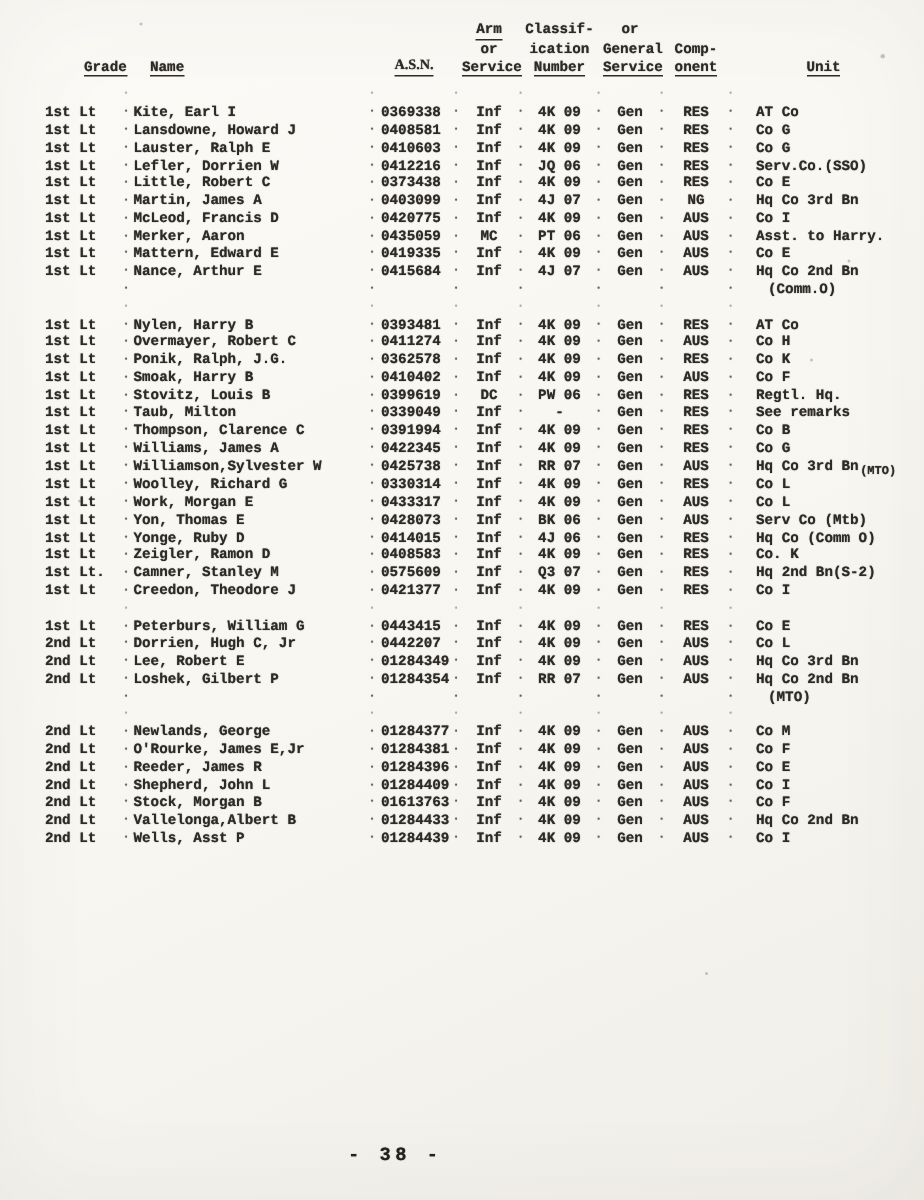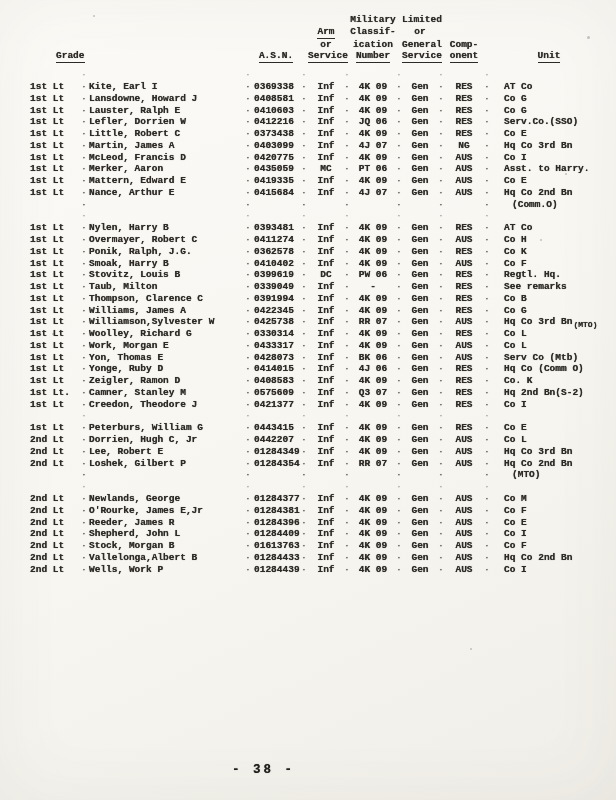--- a/index.html
+++ b/index.html
@@ -47,21 +47,21 @@
     top: 3px;
     font-size: 8px;
     margin-left: 1px;
   }
 
   
   .hl { text-align: center; }
   .hl-left { text-align: left; padding-left: 2px; margin-left: 26px; }
   .hl-name { text-align: left; padding-left: 12px; }
   .u { border-bottom: 1px solid #2e2b26; display: inline-block; padding-bottom: 0; }
-  .gc1 { grid-column: 1; }  .gc3 { grid-column: 3; }  .gc5 { grid-column: 5; }
+  .gc1 { grid-column: 1; }  .gc3 { grid-column: 3; }  .gc5 { grid-column: 5; font-family: Liberation Serif, serif; }
   .gc7 { grid-column: 7; }  .gc9 { grid-column: 9; }  .gc11 { grid-column: 11; }
   .gc13 { grid-column: 13; } .gc15 { grid-column: 15; }
 
   #rows { margin-top: 6px; }
 
   .page-number {
     position: absolute;
     top: 763px;
     left: 232px;
     font-size: 12.5px;
@@ -74,40 +74,37 @@
     border-radius: 50%;
     background: rgba(60, 56, 48, 0.28);
   }
 </style>
 </head>
 <body>
 
 <div class="page">
   <div class="content">
 
-    <div class="grid">
-      <div class="gc9 hl"><span>Military</span></div>
-      <div class="gc11 hl"><span>Limited</span></div>
-    </div>
 
     <div class="grid">
       <div class="gc7 hl"><span class="u">Arm</span></div>
       <div class="gc9 hl"><span>Classif-</span></div>
       <div class="gc11 hl"><span>or</span></div>
     </div>
 
     <div class="grid">
       <div class="gc7 hl"><span>or</span></div>
       <div class="gc9 hl"><span>ication</span></div>
       <div class="gc11 hl"><span>General</span></div>
       <div class="gc13 hl"><span>Comp-</span></div>
     </div>
 
     <div class="grid">
       <div class="gc1 hl-left"><span class="u">Grade</span></div>
+      <div class="gc3 hl-name"><span class="u">Name</span></div>
       <div class="gc5 hl"><span class="u">A.S.N.</span></div>
       <div class="gc7 hl"><span class="u">Service</span></div>
       <div class="gc9 hl"><span class="u">Number</span></div>
       <div class="gc11 hl"><span class="u">Service</span></div>
       <div class="gc13 hl"><span class="u">onent</span></div>
       <div class="gc15 hl"><span class="u">Unit</span></div>
     </div>
 
     <div id="rows">
         <div class="grid dots-row">
@@ -820,21 +817,21 @@
           <div class="cell c-sep">·</div>
           <div class="cell c-gen">Gen</div>
           <div class="cell c-sep">·</div>
           <div class="cell c-comp">AUS</div>
           <div class="cell c-sep">·</div>
           <div class="cell c-unit"><span>Hq Co 2nd Bn</span></div>
         </div>
         <div class="grid row">
           <div class="cell c-grade">2nd Lt</div>
           <div class="cell c-sep">·</div>
-          <div class="cell c-name">Wells, Work P</div>
+          <div class="cell c-name">Wells, Asst P</div>
           <div class="cell c-sep">·</div>
           <div class="cell c-asn">01284439</div>
           <div class="cell c-sep">·</div>
           <div class="cell c-service">Inf</div>
           <div class="cell c-sep">·</div>
           <div class="cell c-number">4K 09</div>
           <div class="cell c-sep">·</div>
           <div class="cell c-gen">Gen</div>
           <div class="cell c-sep">·</div>
           <div class="cell c-comp">AUS</div>

